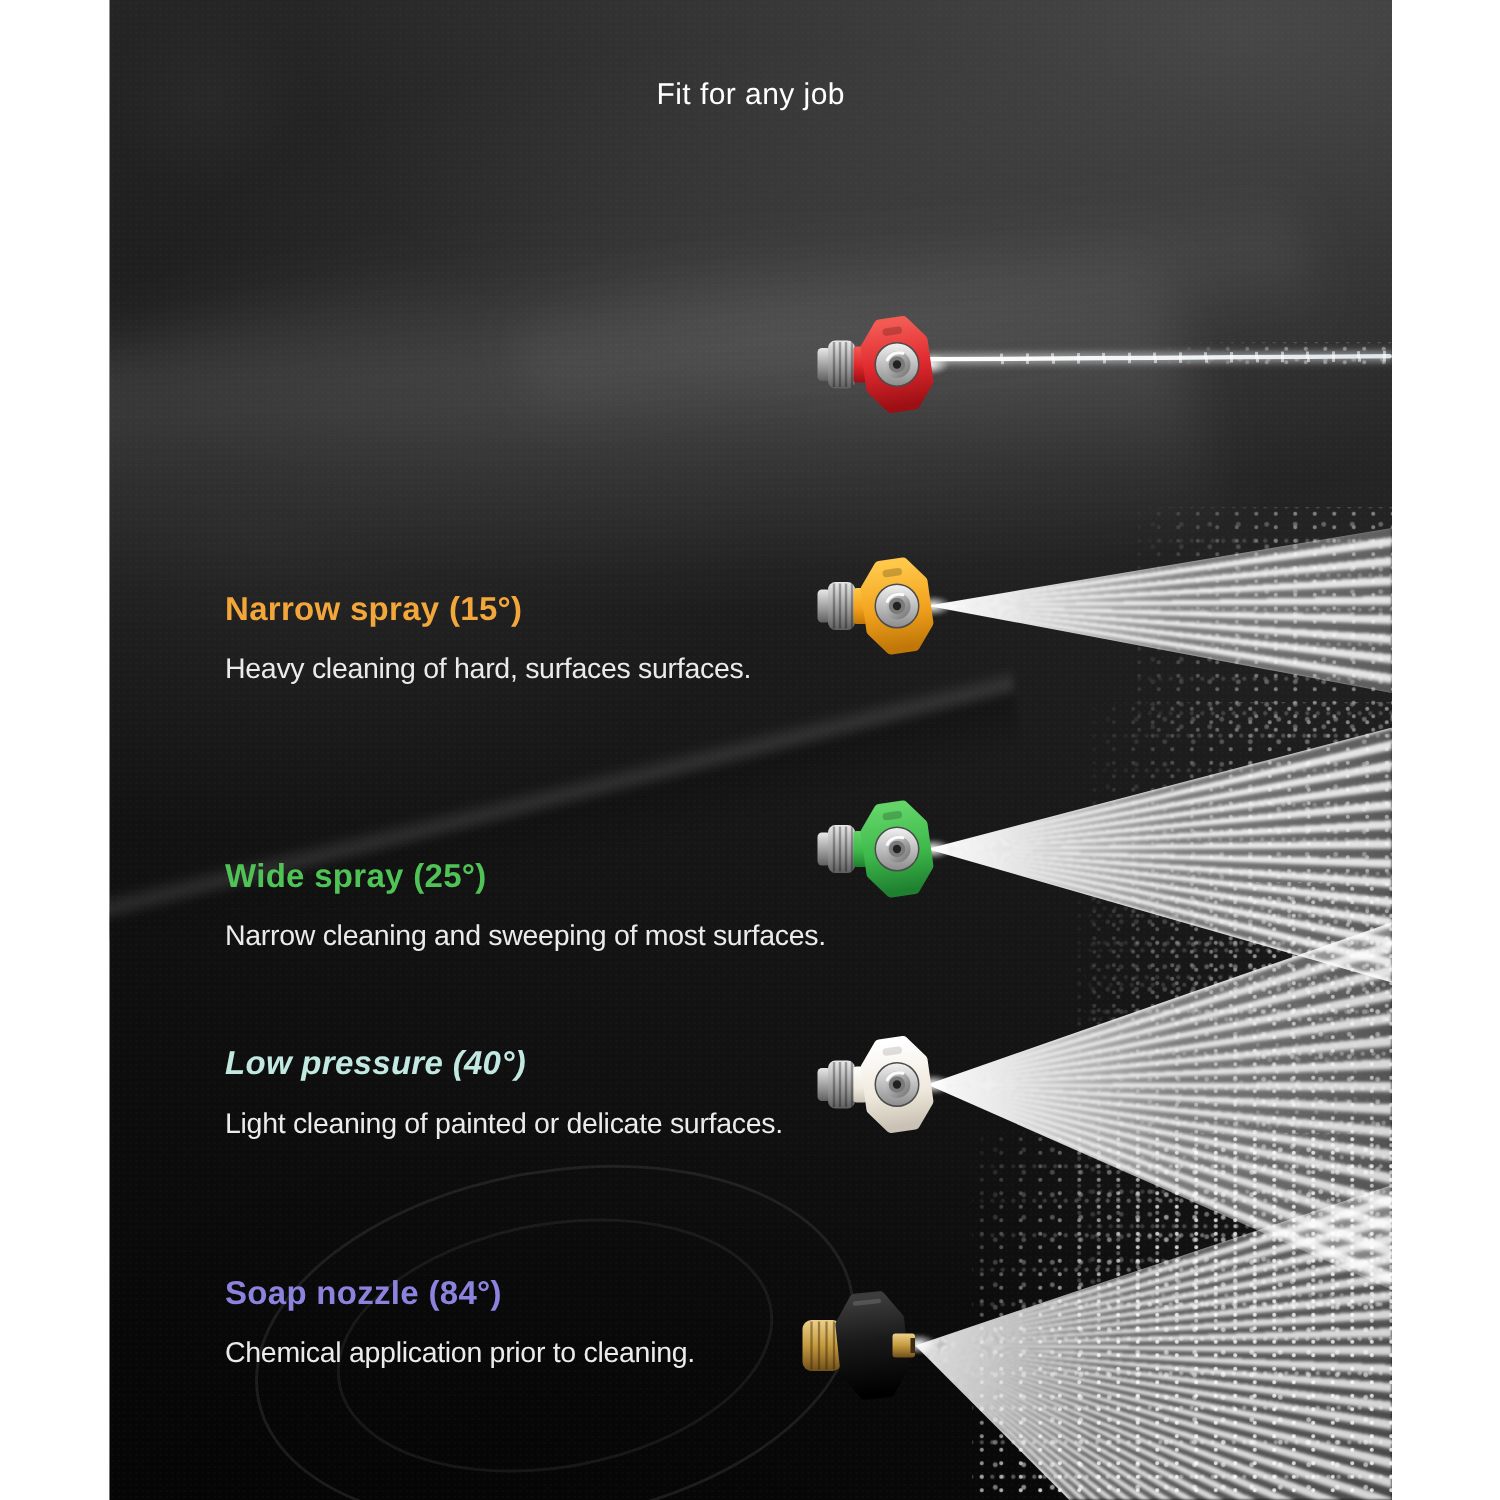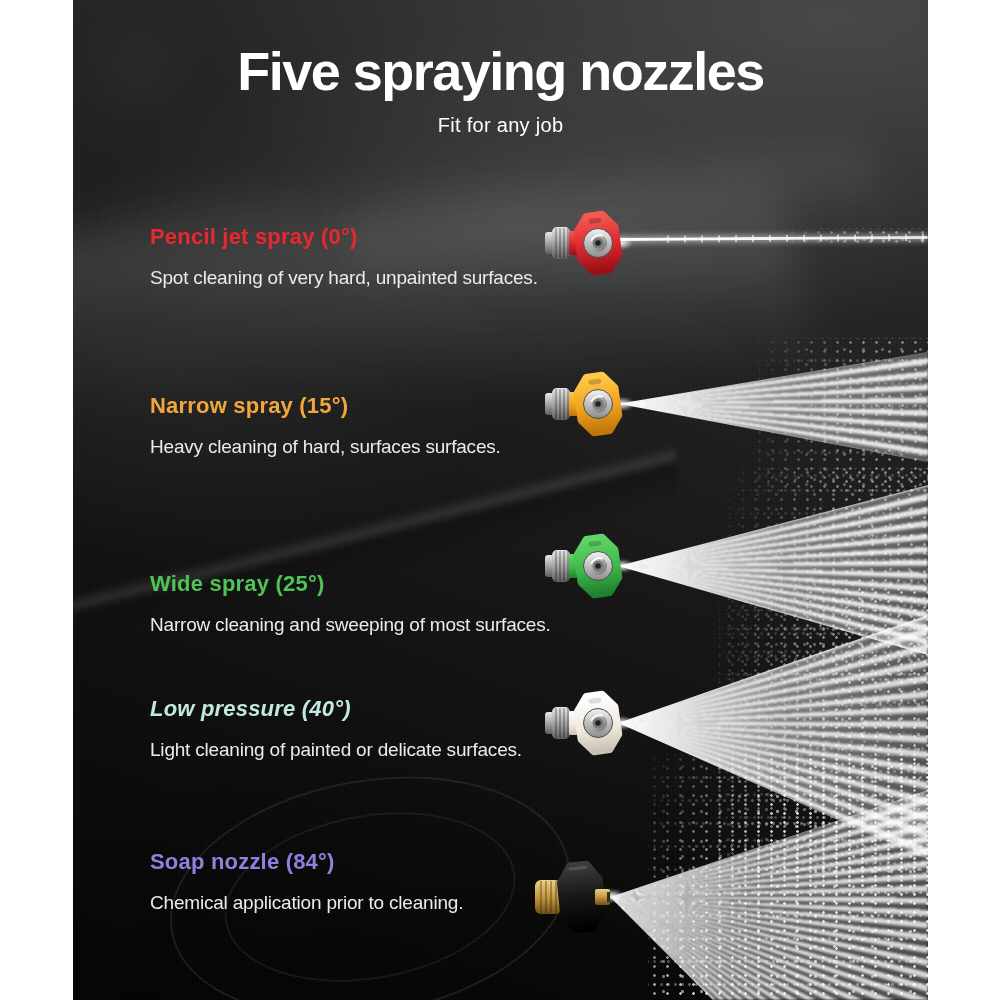--- a/index.html
+++ b/index.html
@@ -259,28 +259,23 @@
       <path d="M8 25v32 M13 25v32 M18 25v32 M23 25v32" stroke="rgba(60,35,0,.45)" stroke-width="1.5"></path>
       <g transform="rotate(-6 48 41)">
         <path d="M40 9 L57 9 L68 25 L68 57 L57 73 L40 73 L29 57 L29 25 Z" fill="url(#gc-dark)" stroke="url(#gc-dark)" stroke-width="7" stroke-linejoin="round"></path>
         <path d="M40 12 L56 12" stroke="rgba(255,255,255,.14)" stroke-width="3" stroke-linecap="round"></path>
       </g>
       <rect x="62" y="33" width="15" height="16" rx="2" fill="url(#gc-gold)"></rect>
       <rect x="74" y="36" width="3" height="10" fill="#3a2c10"></rect>
     </svg>
 
     <div class="header">
-      <div class="title">Five spraying nozzles</div>
       <div class="subtitle">Fit for any job</div>
     </div>
 
-    <div class="label-block lb1">
-      <div class="row-title" style="color: rgb(232, 40, 47);">Pencil jet spray (0°)</div>
-      <div class="row-desc">Spot cleaning of very hard, unpainted surfaces.</div>
-    </div>
     <div class="label-block lb2">
       <div class="row-title" style="color: rgb(243, 167, 58);">Narrow spray (15°)</div>
       <div class="row-desc">Heavy cleaning of hard, surfaces surfaces.</div>
     </div>
     <div class="label-block lb3">
       <div class="row-title" style="color: rgb(79, 195, 85);">Wide spray (25°)</div>
       <div class="row-desc">Narrow cleaning and sweeping of most surfaces.</div>
     </div>
     <div class="label-block lb4">
       <div class="row-title" style="color: rgb(194, 233, 225); font-style: italic;">Low pressure (40°)</div>

